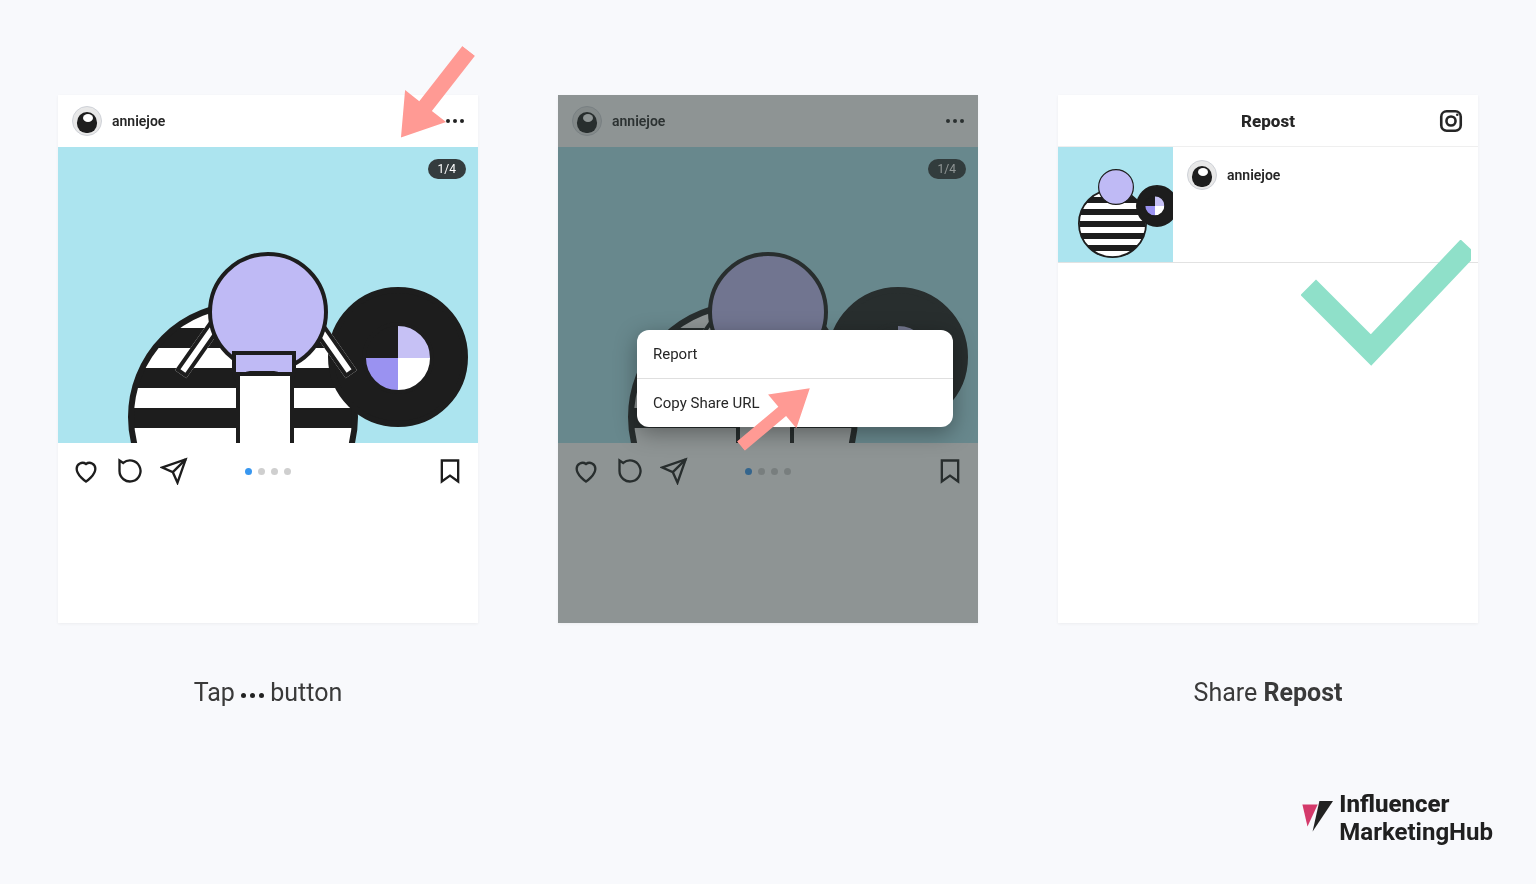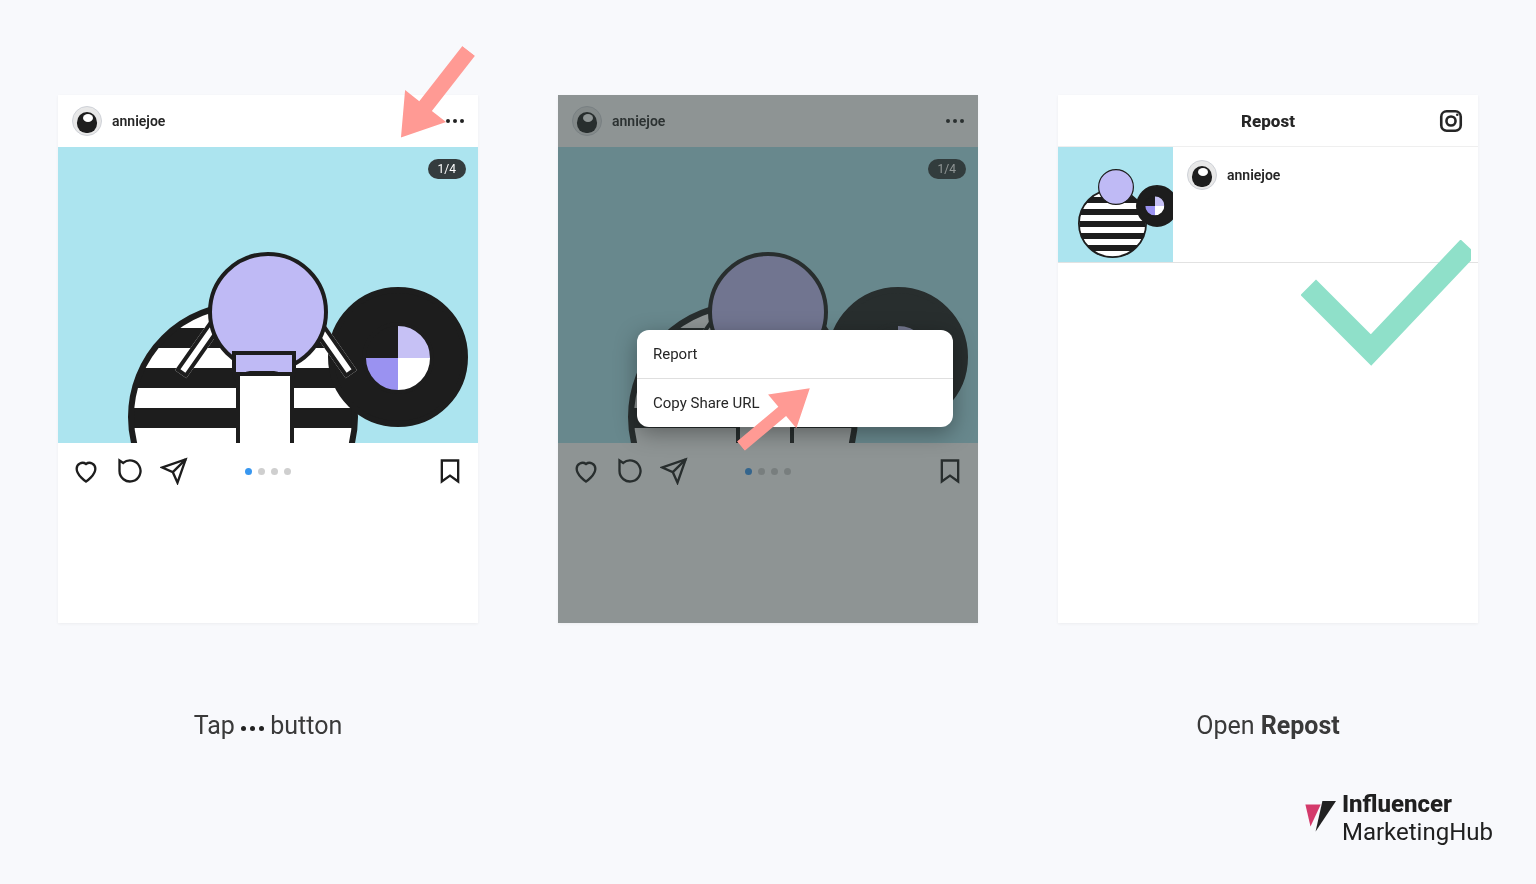--- a/index.html
+++ b/index.html
@@ -18,21 +18,21 @@
   }
   .panel-wrap { display: flex; flex-direction: column; align-items: center; }
   .panel {
     width: 420px;
     height: 528px;
     background: #fff;
     box-shadow: 0 1px 3px rgba(0,0,0,0.05);
     position: relative;
     overflow: hidden;
   }
-  .caption { margin-top: 88px; font-size: 25px; color: #3a3a3a; }
+  .caption { margin-top: 55px; font-size: 25px; color: #3a3a3a; }
   .caption b { font-weight: 700; }
 
   
   .post-head {
     height: 52px; display: flex; align-items: center;
     padding: 0 14px; background:#fff; position:relative;
   }
   .avatar {
     width:30px; height:30px; border-radius:50%;
     background: #e8e8e8; position:relative; overflow:hidden;
@@ -133,21 +133,21 @@
   .arrow1 svg{ transform:rotate(128deg); }
   .arrow2{ position:absolute; left:739px; top:390px; }
   .arrow2 svg{ transform:rotate(-40deg);}
   .check{ position:absolute; right:65px; top:240px; }
   .brand{
     position:absolute; right:43px; bottom:38px;
     display:flex; align-items:center; font-size:24px; color:#202020;
   }
   .brand svg{ margin-right:6px;}
   .brand .bold{ font-weight:800;}
-  .brand .reg{ font-weight:400;}
+  .brand .reg{ font-weight:700;}
   .dots-inline{ display:inline-flex; gap:4px; position:relative; top:-3px;}
   .dots-inline span{width:5px;height:5px;border-radius:50%;background:#222;}
 </style>
 </head>
 <body>
 
 <div class="panels">
 
   <div class="panel-wrap">
     <div class="panel">
@@ -279,21 +279,21 @@
             <div class="ball"></div>
             <div class="hat"></div>
         </div>
         <div class="mini-user">
           <div class="avatar"></div>
           <div class="uname">anniejoe</div>
         </div>
       </div>
     </div>
     <div class="caption">
-      <span>Open </span><b>Repost</b>
+      <span>Share </span><b>Repost</b>
     </div>
   </div>
 
 </div>
 
 <div class="arrow1">
   <svg width="110" height="90">
       <polygon points="0,22 70,22 70,4 110,30 70,56 70,38 0,38" fill="#ff9a94"></polygon>
     </svg>
 </div>

